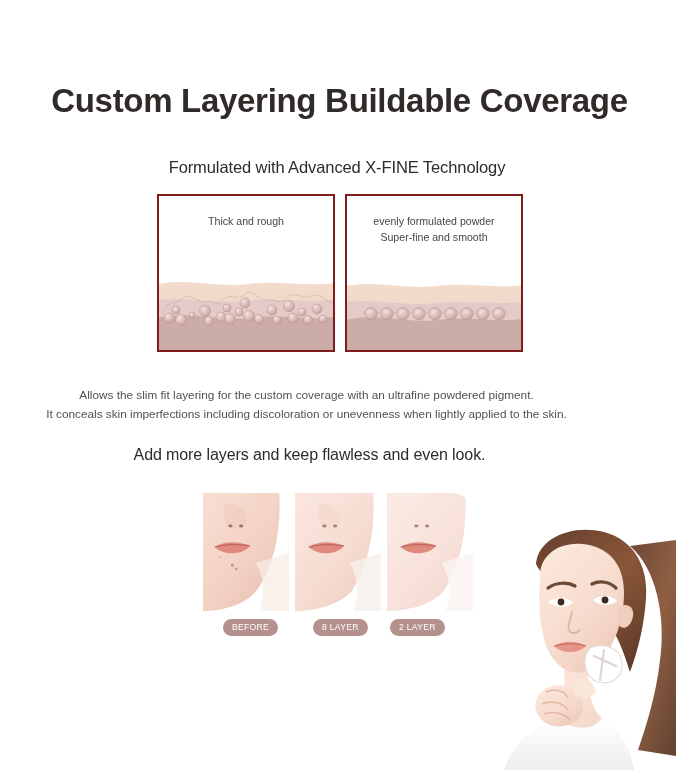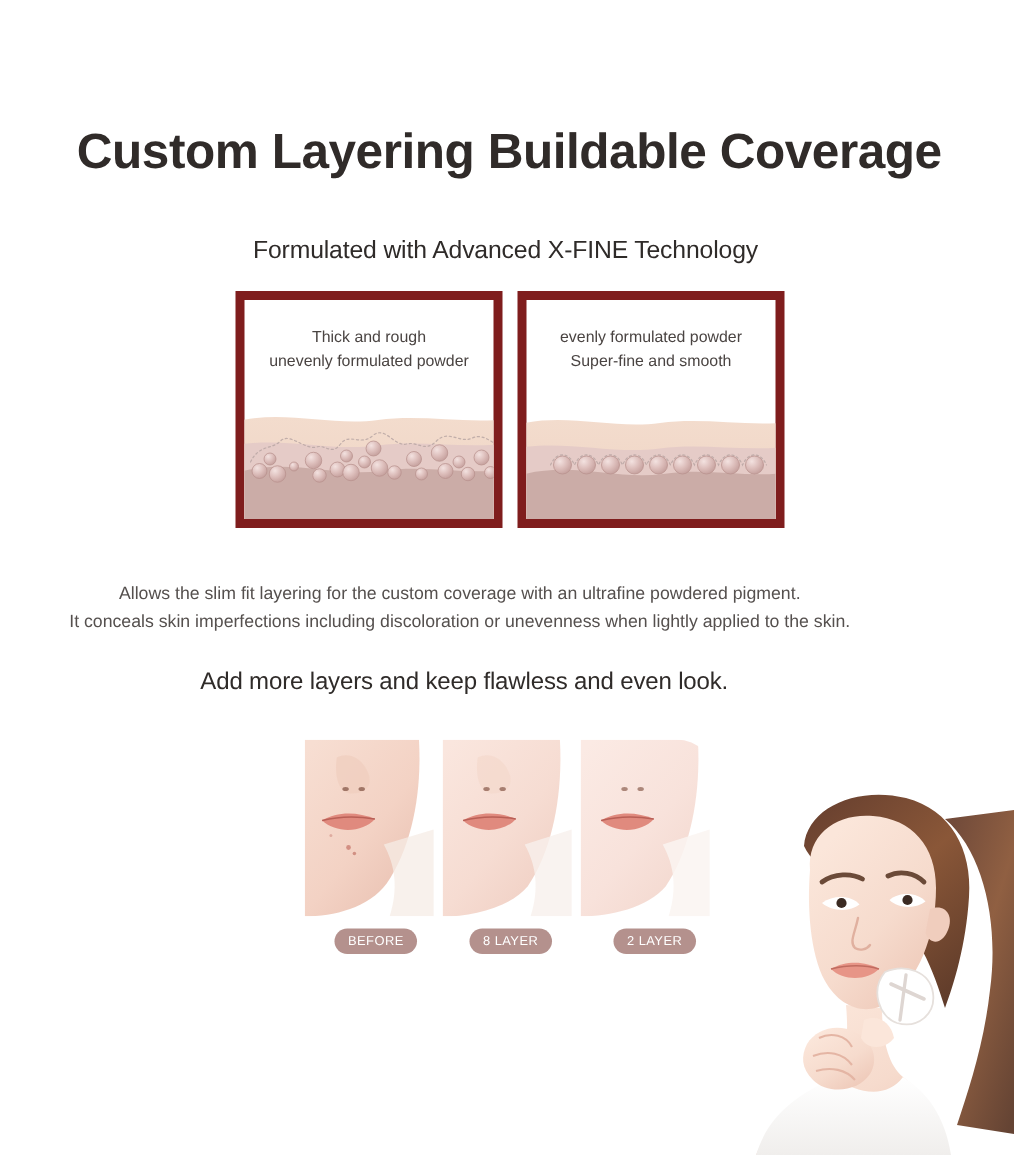--- a/index.html
+++ b/index.html
@@ -46,21 +46,21 @@
     left: 157px;
     top: 194px;
     width: 368px;
     height: 160px;
   }
   .panel {
     position: absolute;
     top: 0;
     width: 178px;
     height: 158px;
-    border: 6px solid #7f1d1d;
+    border: 2px solid #7f1d1d;
     background: #ffffff;
     overflow: hidden;
     box-sizing: border-box;
   }
   .panel-left  { left: 0; }
   .panel-right { left: 188px; }
 
   .panel-caption {
     position: absolute;
     left: 0;
@@ -146,21 +146,21 @@
     color: #ffffff;
     font-size: 8.6px;
     letter-spacing: 0.3px;
     text-align: center;
     padding: 0 9px;
     box-sizing: border-box;
     white-space: nowrap;
   }
   .badge-0 { left: 20px; }
   .badge-1 { left: 110px; }
-  .badge-2 { left: 206px; }
+  .badge-2 { left: 187px; }
 
   
   .model-photo {
     position: absolute;
     right: 0;
     bottom: 0;
     width: 199px;
     height: 250px;
   }
   .model-photo svg { display: block; width: 100%; height: 100%; }
@@ -169,21 +169,20 @@
 <body>
 
 <div class="headline">Custom Layering Buildable Coverage</div>
 <div class="subhead">Formulated with Advanced X-FINE Technology</div>
 
 <div class="panels">
 
   <div class="panel panel-left">
     <div class="panel-caption">
       <div>Thick and rough</div>
-      <div>unevenly formulated powder</div>
     </div>
 
     <div class="skin">
       <svg viewBox="0 0 180 76" preserveAspectRatio="none">
         <defs>
           <linearGradient id="topGradA" x1="0" y1="0" x2="0" y2="1">
             <stop offset="0%" stop-color="#f3dccd"></stop>
             <stop offset="100%" stop-color="#eed3c3"></stop>
           </linearGradient>
         </defs>

